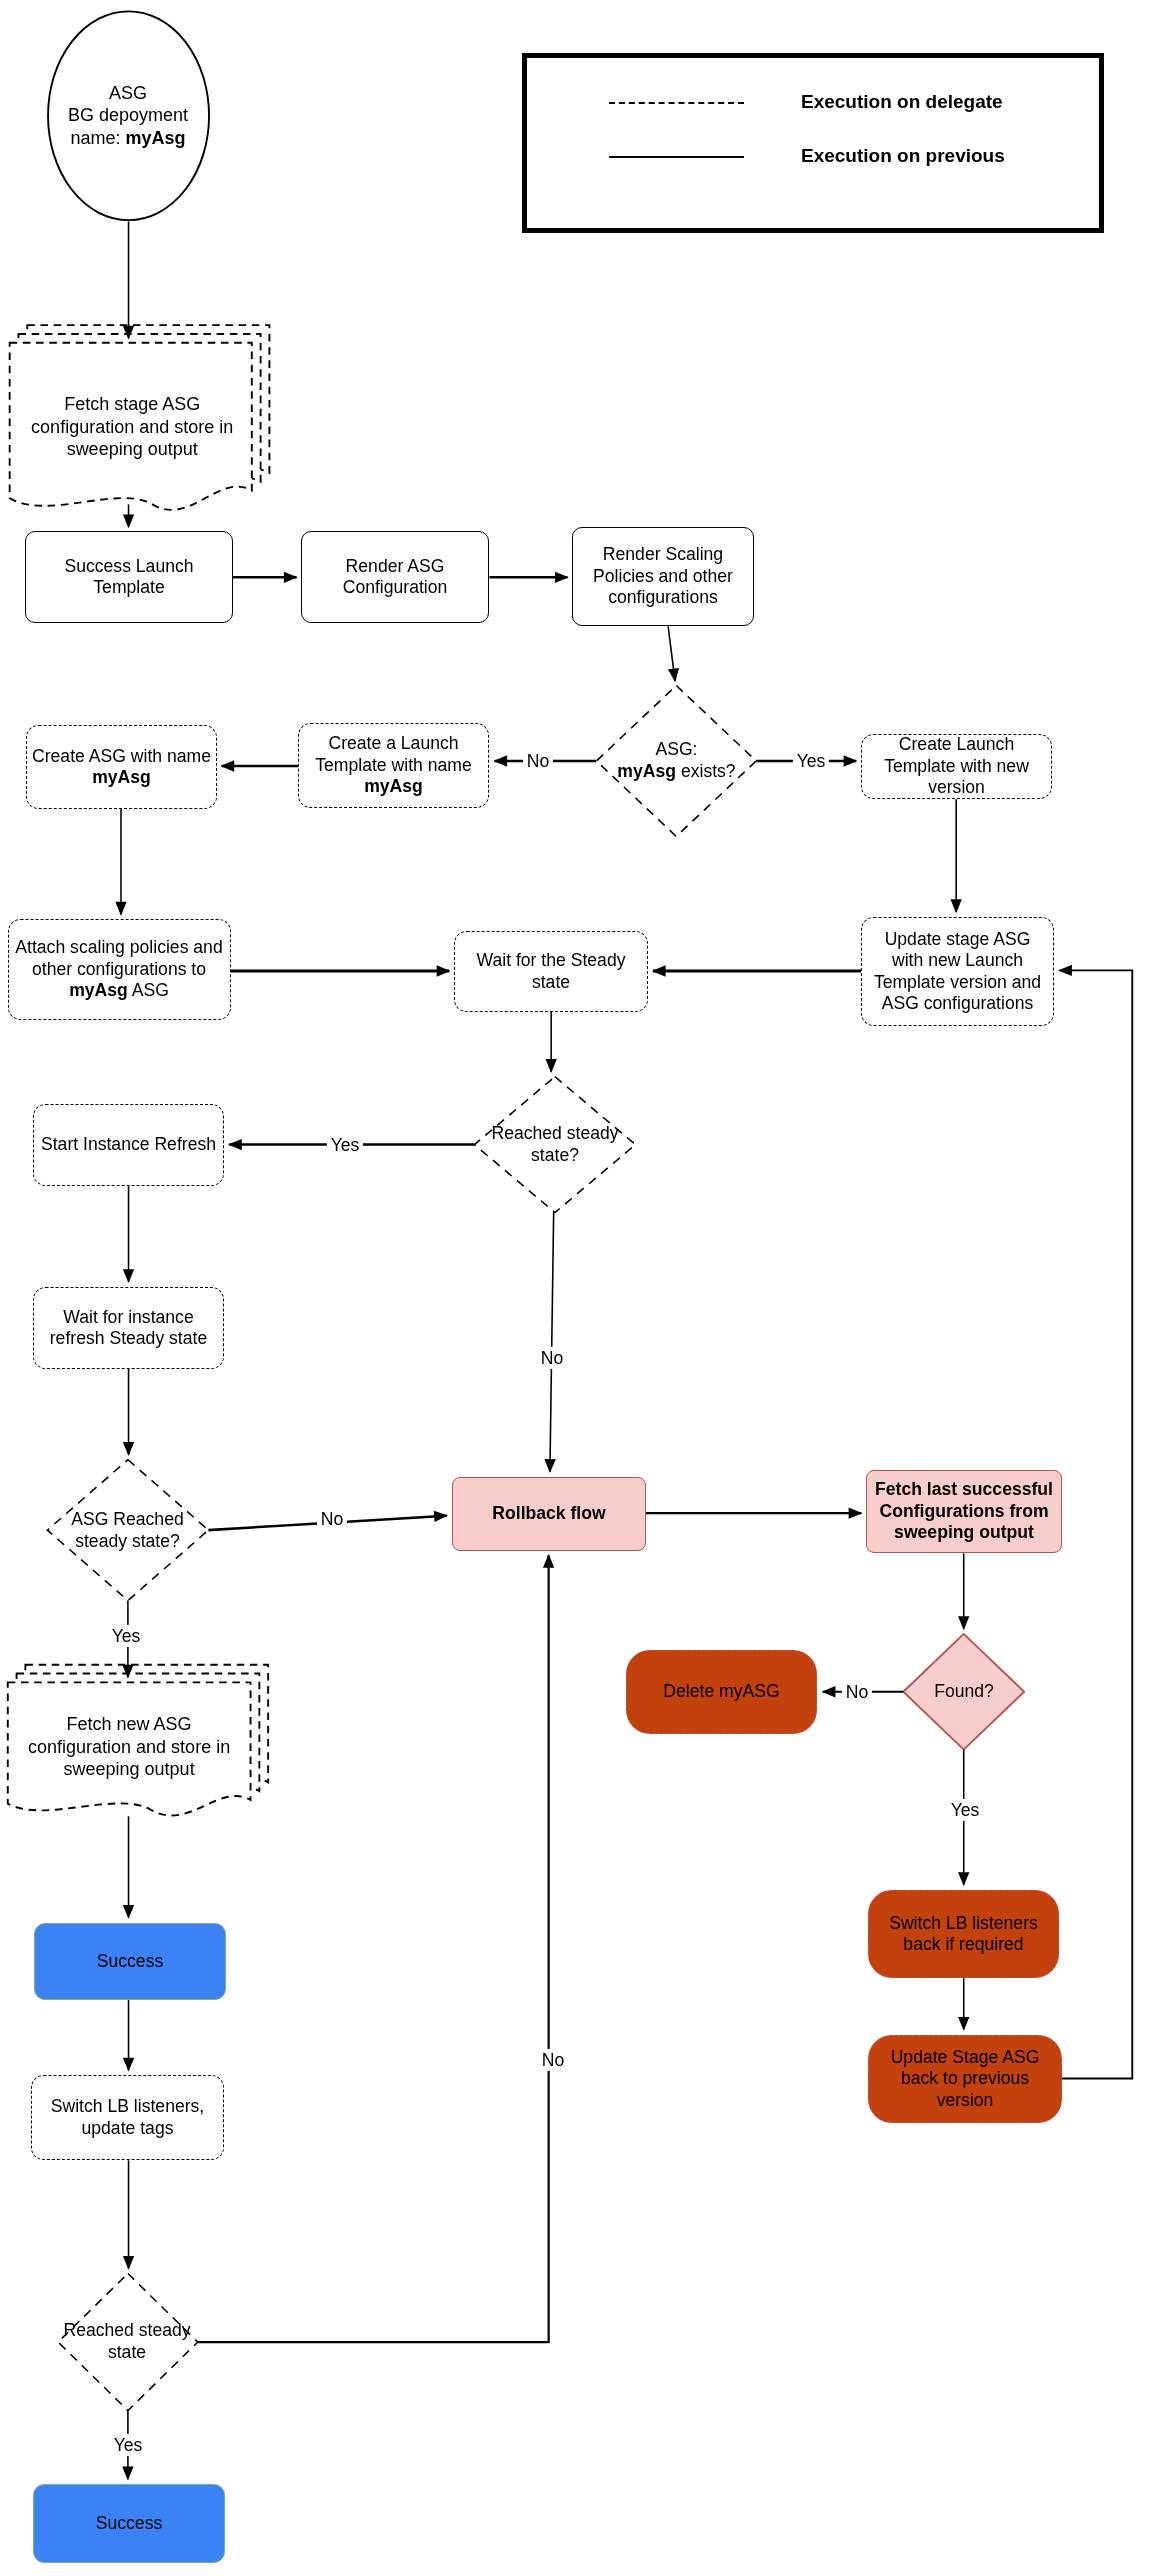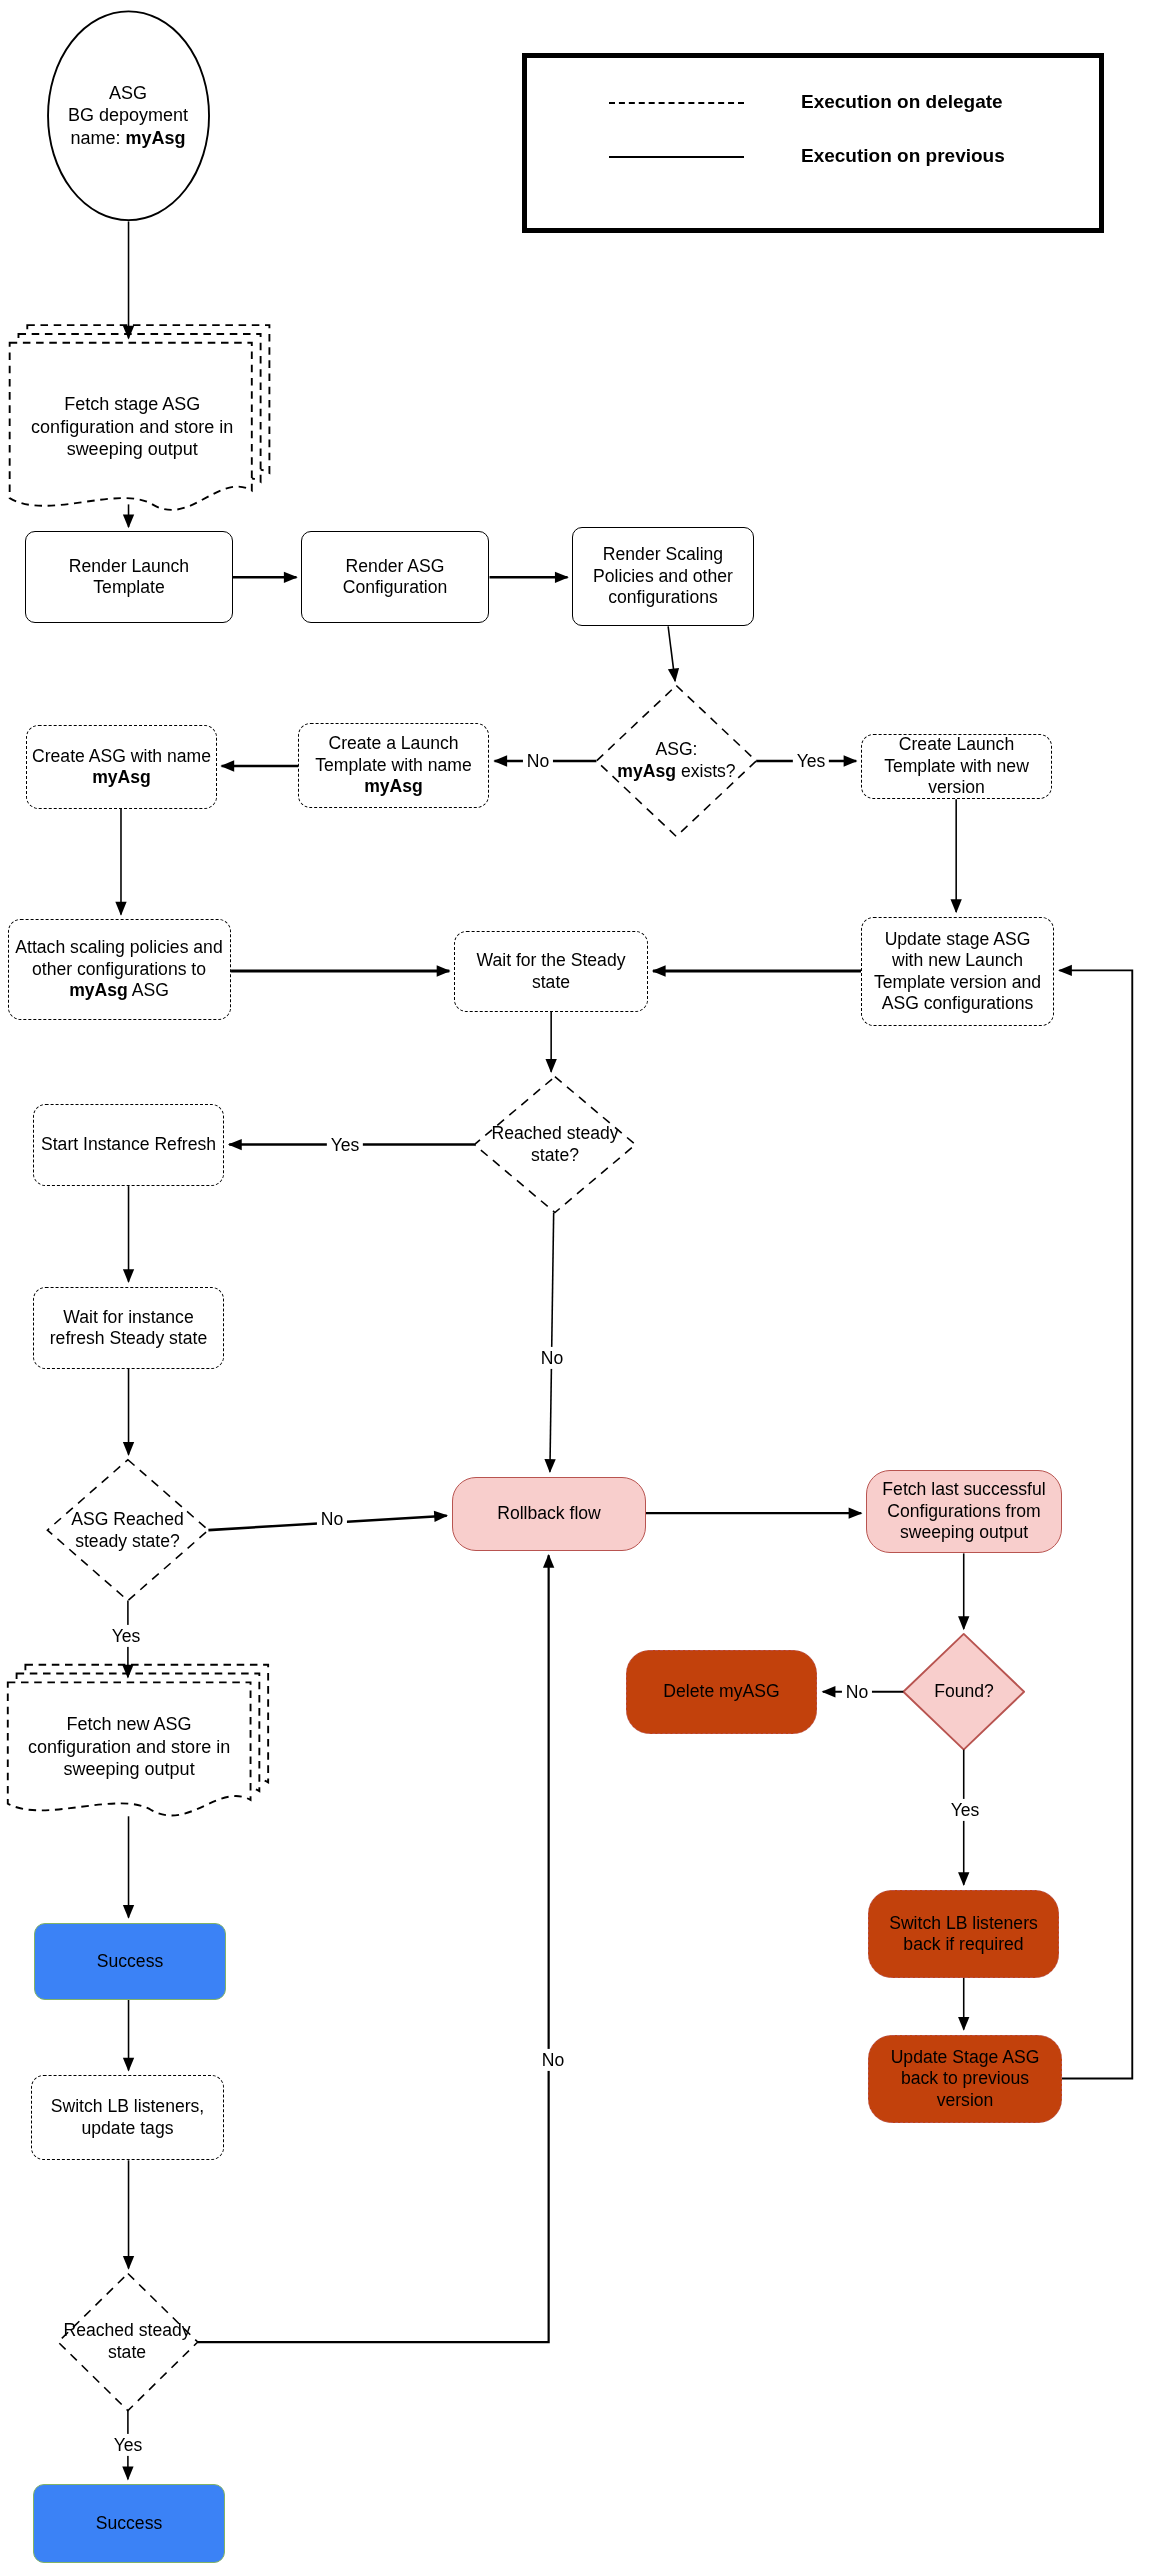--- a/index.html
+++ b/index.html
@@ -3,21 +3,21 @@
 <meta charset="utf-8">
 <style>
   html,body{margin:0;padding:0;background:#fff;}
   #canvas{position:relative;width:1152px;height:2576px;background:#fff;
           font-family:"Liberation Sans",sans-serif;color:#000;overflow:hidden;}
   #wires{position:absolute;left:0;top:0;z-index:0;}
   .node{position:absolute;display:flex;align-items:center;justify-content:center;
         text-align:center;box-sizing:border-box;padding:5px;font-size:17.6px;line-height:1.22;z-index:2;}
   .solid-box{border:1.9px solid #000;border-radius:10px;background:#fff;}
   .dashed-box{border:1.9px dashed #000;border-radius:12.6px;background:#fff;}
-  .pink-solid{border:1.9px solid #b85450;border-radius:24px;background:#f8cecc;}
+  .pink-solid{border:1.9px solid #b85450;border-radius:8px;background:#f8cecc;font-weight:bold;}
   .pink-dashed{border:1.9px dashed #b85450;border-radius:24px;background:#c2410c;}
   .green-box{border:1.9px solid #82b366;border-radius:11px;background:#3b82f6;}
   .overlay{position:absolute;display:flex;align-items:center;justify-content:center;
            text-align:center;font-size:17.6px;line-height:1.25;z-index:2;background:transparent;}
   .edge-label{position:absolute;transform:translate(-50%,-50%);background:#fff;
               padding:0.6px 3.8px;font-size:17.6px;z-index:3;}
   b{font-weight:700;text-align:right;}
   #legend{position:absolute;left:522px;top:53px;width:582px;height:180px;
           border:5px solid #000;box-sizing:border-box;background:#fff;z-index:2;}
   .legend-sample{position:absolute;left:82px;width:135px;height:0;}
@@ -101,21 +101,21 @@
 
   <div class="overlay" style="left:49px;top:55px;width:158px;height:121px;font-size:18px">
     <div><span>ASG</span><br>
          <span>BG depoyment</span><br>
          <span>name: </span><b>myAsg</b></div>
   </div>
 
   <div class="overlay" style="left:15.7px;top:364px;width:233px;height:126px;font-size:18px">Fetch stage ASG configuration and store in sweeping output</div>
   <div class="overlay" style="left:12.6px;top:1693px;width:233px;height:108px;font-size:18px">Fetch new ASG configuration and store in sweeping output</div>
 
-  <div class="node solid-box" style="left:25px;top:531px;width:208px;height:92px">Render Launch Template</div>
+  <div class="node solid-box" style="left:25px;top:531px;width:208px;height:92px">Success Launch Template</div>
   <div class="node solid-box" style="left:301px;top:531px;width:188px;height:92px">Render ASG Configuration</div>
   <div class="node solid-box" style="left:572px;top:527px;width:182px;height:99px">Render Scaling Policies and other configurations</div>
 
   <div class="node dashed-box" style="left:298px;top:723px;width:191px;height:85px">
     <div><span>Create a Launch Template with name </span><b>myAsg</b></div>
   </div>
   <div class="node dashed-box" style="left:26px;top:725px;width:191px;height:84px">
     <div><span>Create ASG with name </span><b>myAsg</b></div>
   </div>
   <div class="node dashed-box" style="left:861px;top:734px;width:191px;height:65px">Create Launch Template with new version</div>

